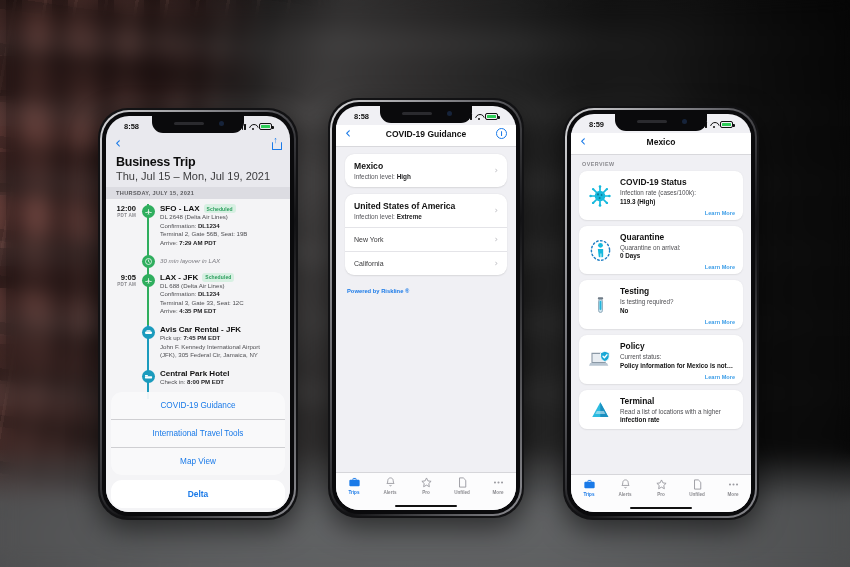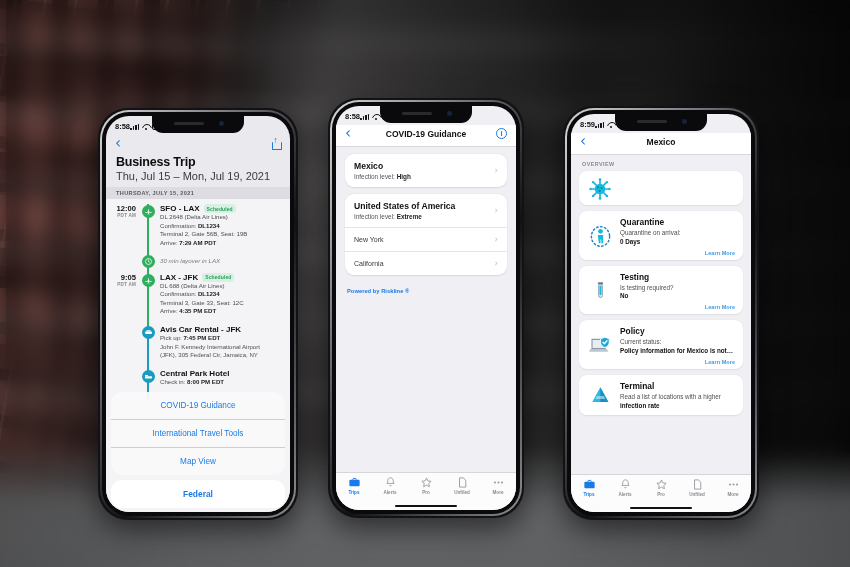--- a/index.html
+++ b/index.html
@@ -66,22 +66,22 @@
   #phone3 { left: 563px; top: 106px; width: 196px; height: 414px; }
 
   .notch { position:absolute; left:50%; transform:translateX(-50%); top:0;
            width: 92px; height: 17px; background:#0a0a0c;
            border-bottom-left-radius: 11px; border-bottom-right-radius: 11px; z-index: 30; }
   .notch .spk { position:absolute; left:22px; top:6px; width:30px; height:3px;
            background:#2a2a2e; border-radius:2px; }
   .notch .cam { position:absolute; right:20px; top:5px; width:5px; height:5px;
            background:#16233a; border-radius:50%; }
 
-  .statusbar { height: 19px; display:flex; align-items:center; 
-               padding: 2px 9px 0; font-size: 7.5px; font-weight: 700; color:#111; }
+  .statusbar { height: 19px; display:flex; align-items:center; justify-content:space-between;
+               padding: 2px 18px 0; font-size: 7.5px; font-weight: 700; color:#111; }
   .sb-right { display:flex; align-items:center; gap:2.5px; }
   .bars { display:flex; align-items:flex-end; gap:1px; height:6px; }
   .bars i { width:1.6px; background:#111; border-radius:.4px; display:block; }
   .bars i:nth-child(1){height:2px} .bars i:nth-child(2){height:3.2px}
   .bars i:nth-child(3){height:4.6px} .bars i:nth-child(4){height:6px}
   .wifi { width:8px; height:6px; position:relative; }
   .wifi::before { content:""; position:absolute; left:0; top:0; width:8px; height:8px;
      border:1.5px solid #111; border-radius:50%; clip-path: polygon(0 0,100% 0,100% 46%,0 46%); }
   .wifi::after { content:""; position:absolute; left:3px; top:4.2px; width:2px; height:2px;
      background:#111; border-radius:50%; }
@@ -336,21 +336,21 @@
           </div>
         </div>
       </div>
 
     <div class="sheet">
       <div class="sheet-group" id="sheet-options">
           <div class="sheet-item">COVID-19 Guidance</div>
           <div class="sheet-item">International Travel Tools</div>
           <div class="sheet-item">Map View</div>
         </div>
-      <div class="sheet-cancel">Federal</div>
+      <div class="sheet-cancel">Delta</div>
     </div>
   </div>
 </div>
 
 <div class="phone" id="phone2">
   <div class="bezel"></div>
   <div class="body"></div>
   <div class="screen">
     <div class="notch">
       <span class="spk"></span>
@@ -517,20 +517,26 @@
                   <circle cx="12" cy="21.4" r="1.3"></circle>
                   <circle cx="2.6" cy="12" r="1.3"></circle>
                   <circle cx="21.4" cy="12" r="1.3"></circle>
                   <circle cx="5.1" cy="5.1" r="1.2"></circle>
                   <circle cx="18.9" cy="18.9" r="1.2"></circle>
                   <circle cx="18.9" cy="5.1" r="1.2"></circle>
                   <circle cx="5.1" cy="18.9" r="1.2"></circle>
                 </g>
               </svg>
             </div>
+            <div class="txt">
+              <div class="i-title">COVID-19 Status</div>
+              <div class="i-line">Infection rate (cases/100k):</div>
+              <div class="i-line"><b>119.3 (High)</b></div>
+              <div class="learn">Learn More</div>
+            </div>
           </div>
           <div class="icard">
             <div class="ico">
               <svg width="23" height="23" viewBox="0 0 24 24">
                 <circle cx="12" cy="6.6" r="2.5" fill="#17b9dd"></circle>
                 <path d="M9.2 10.5h5.6v7.6a1 1 0 01-1 1h-.9v-4h-.9v4h-.9a1 1 0 01-1-1z" fill="#17b9dd"></path>
                 <g stroke="#1f7fc4" stroke-width="1.5" stroke-linecap="round" stroke-dasharray="1.6 2.6">
                   <ellipse cx="12" cy="12" rx="9.5" ry="10.2" fill="none"></ellipse>
                 </g>
               </svg>

